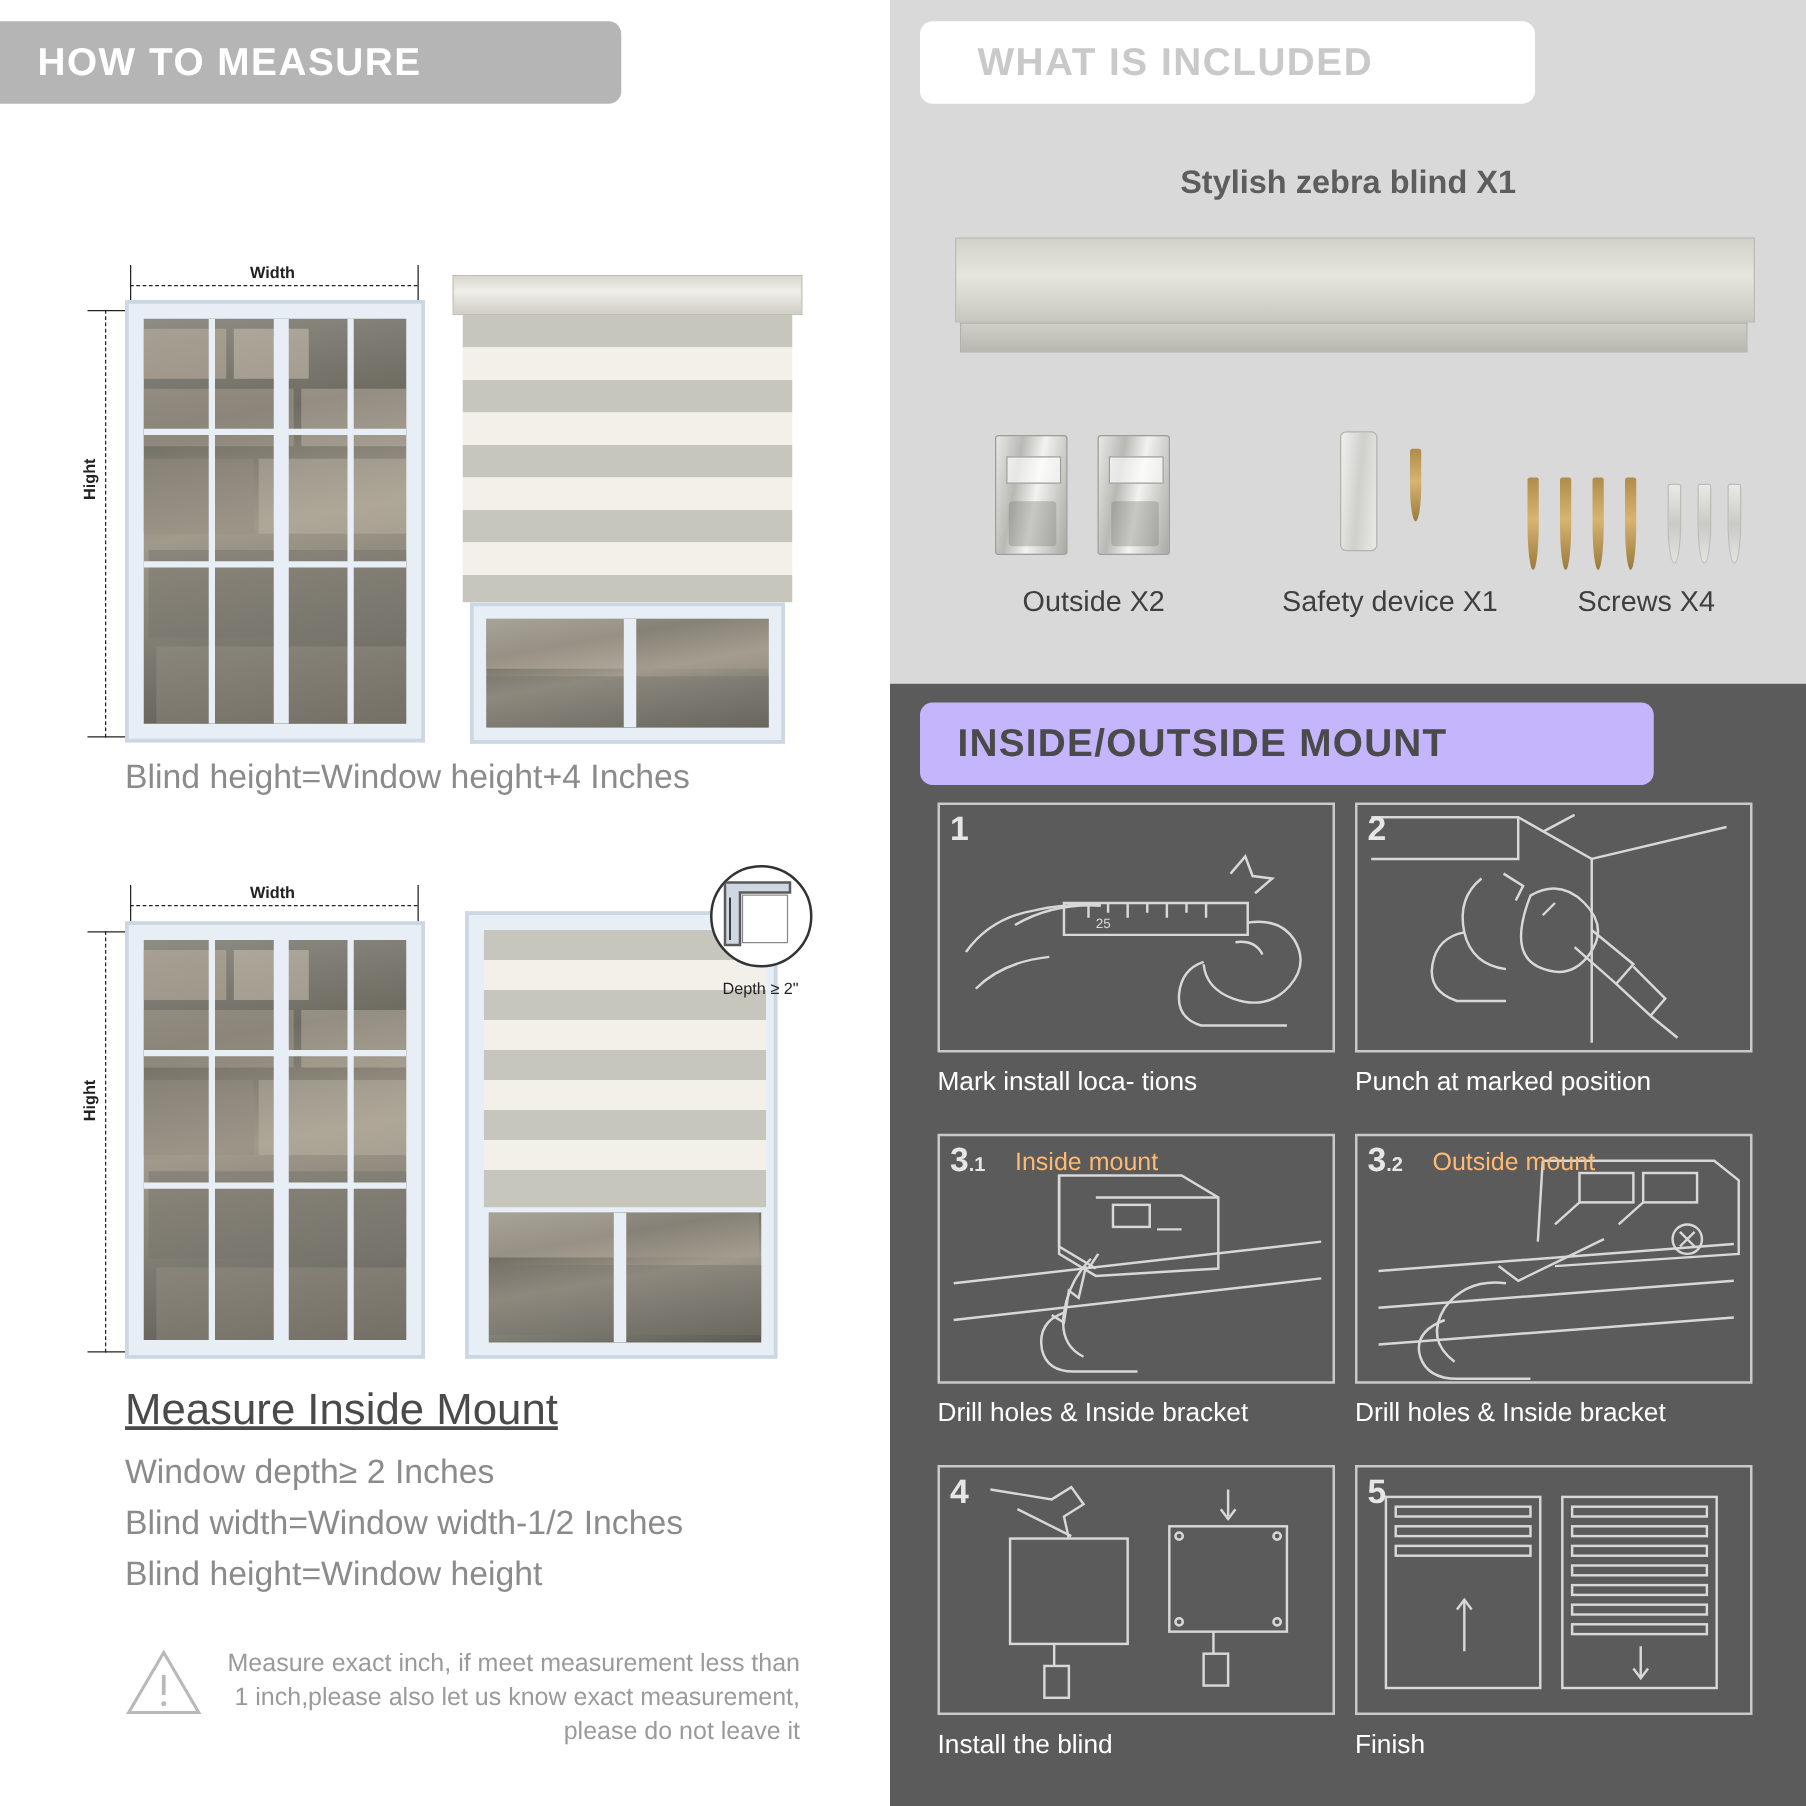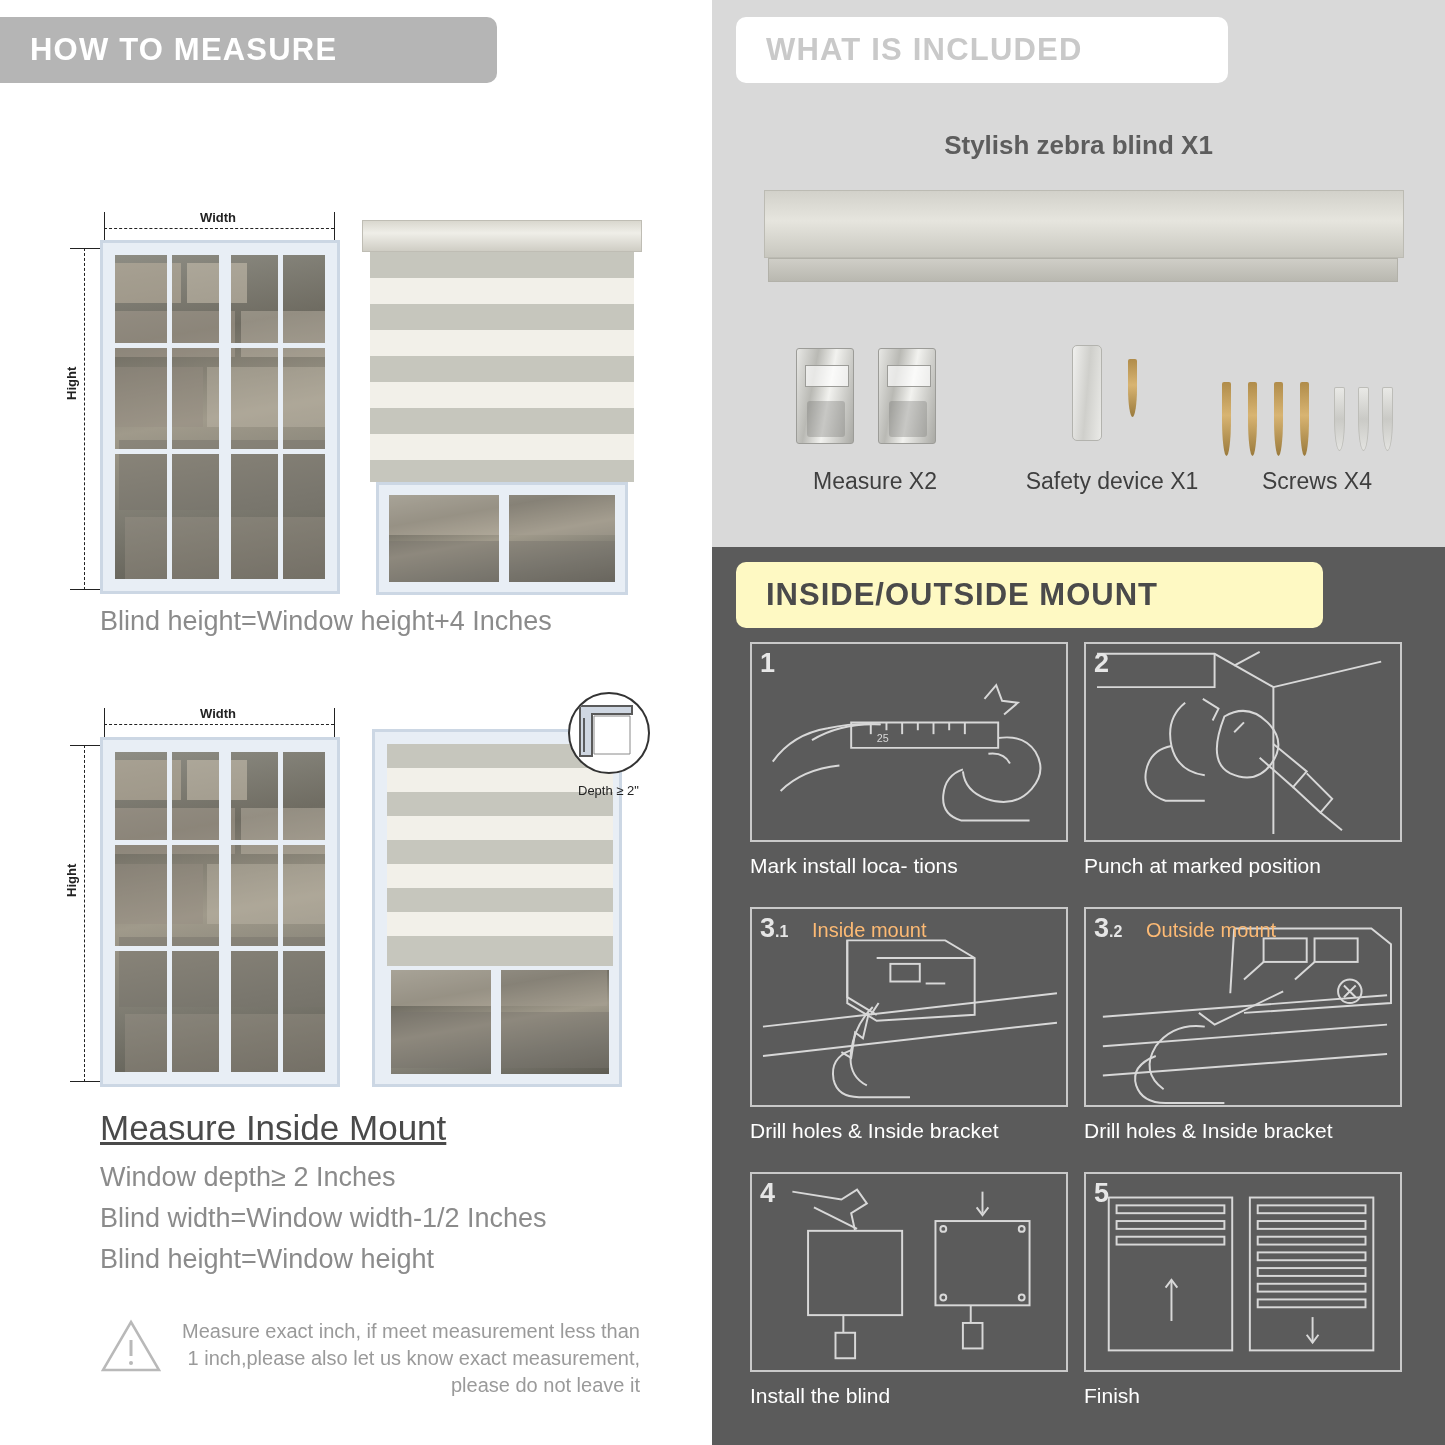--- a/index.html
+++ b/index.html
@@ -121,21 +121,21 @@
     position: absolute; left: 0; top: 0;
     width: 733px; height: 547px;
     background: #d9d9d9;
   }
   #what-included-tab {
     position: absolute; left: 24px; top: 17px;
     width: 492px; height: 66px;
     background: #ffffff;
     border-radius: 10px;
     display: flex; align-items: center;
-    padding-left: 30px;
+    padding-left: 46px;
     color: #c9c9c9;
     font-size: 31px; font-weight: bold; letter-spacing: 1.2px;
   }
   .included-title {
     position: absolute; left: 0; top: 130px; width: 733px;
     text-align: center;
     font-size: 26px; color: #5d5d5d; font-weight: bold;
   }
   .zebra-bar {
     position: absolute; left: 52px; top: 190px;
@@ -197,21 +197,21 @@
   }
 
   .mount-panel {
     position: absolute; left: 0; top: 547px;
     width: 733px; height: 898px;
     background: #5b5b5b;
   }
   #inside-outside-tab {
     position: absolute; left: 24px; top: 15px;
     width: 587px; height: 66px;
-    background: #fef9c3;
+    background: #c4b5fd;
     border-radius: 10px;
     display: flex; align-items: center;
     padding-left: 30px;
     color: #4a4a4a;
     font-size: 31px; font-weight: bold; letter-spacing: 1px;
   }
   .step-cell { position: absolute; }
   .step-box {
     position: absolute; left: 0; top: 0;
     border: 2px solid #c9c9c9;
@@ -387,21 +387,21 @@
 
       <div class="included-title">Stylish zebra blind X1</div>
 
       <div class="zebra-bar"></div>
       <div class="zebra-bar-lip"></div>
 
       <div style="position:absolute; left:78px; top:348px; width:170px; height:100px;">
         <div class="bracket" style="left:6px; top:0;"></div>
         <div class="bracket" style="left:88px; top:0;"></div>
       </div>
-      <div class="part-caption" style="left:48px; top:468px; width:230px;">Measure X2</div>
+      <div class="part-caption" style="left:48px; top:468px; width:230px;">Outside X2</div>
 
       <div style="position:absolute; left:340px; top:345px; width:120px; height:100px;">
         <div class="safety-dev" style="left:20px; top:0;"></div>
         <div class="screw" style="left:76px; top:14px; height:58px;"></div>
       </div>
       <div class="part-caption" style="left:280px; top:468px; width:240px;">Safety device X1</div>
 
       <div style="position:absolute; left:510px; top:382px; width:190px; height:80px;">
         <div class="screw" style="left:0px; top:0;"></div>
         <div class="screw" style="left:26px; top:0;"></div>

